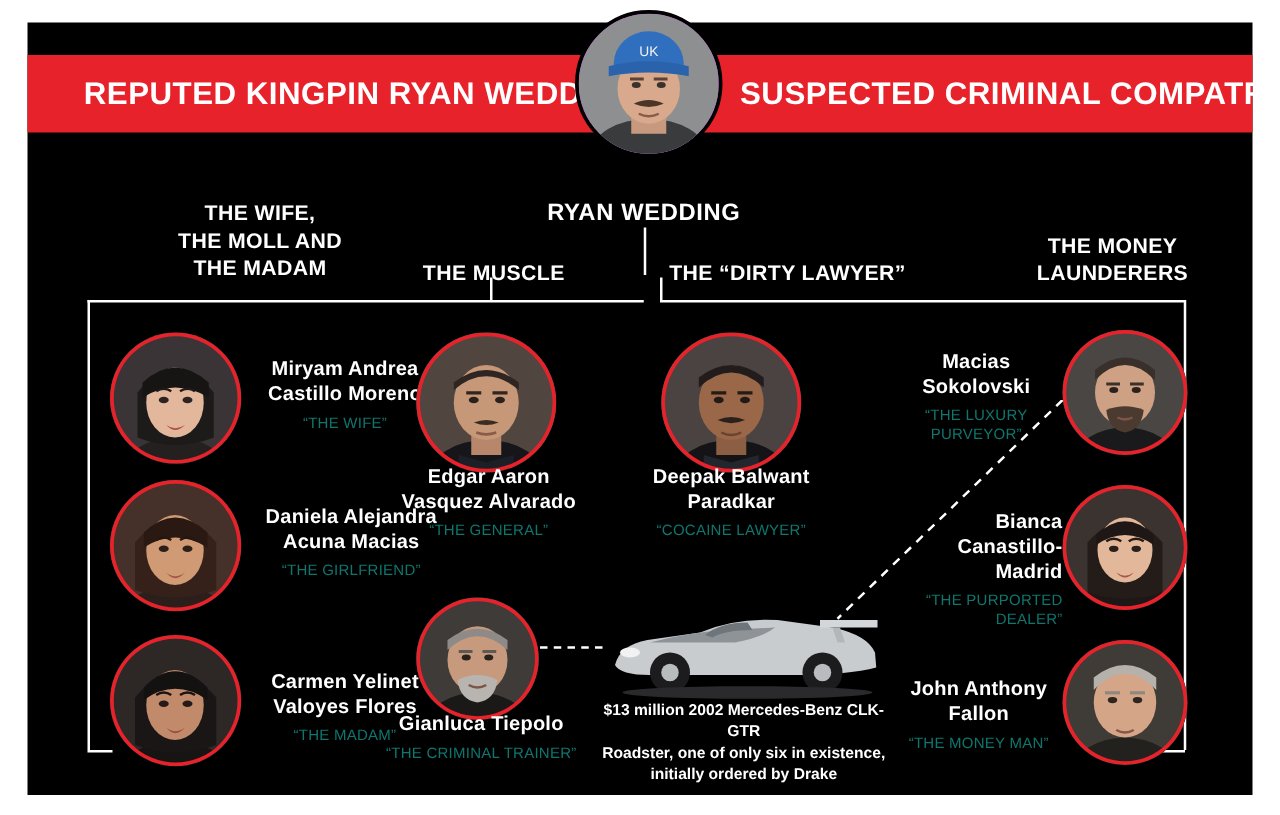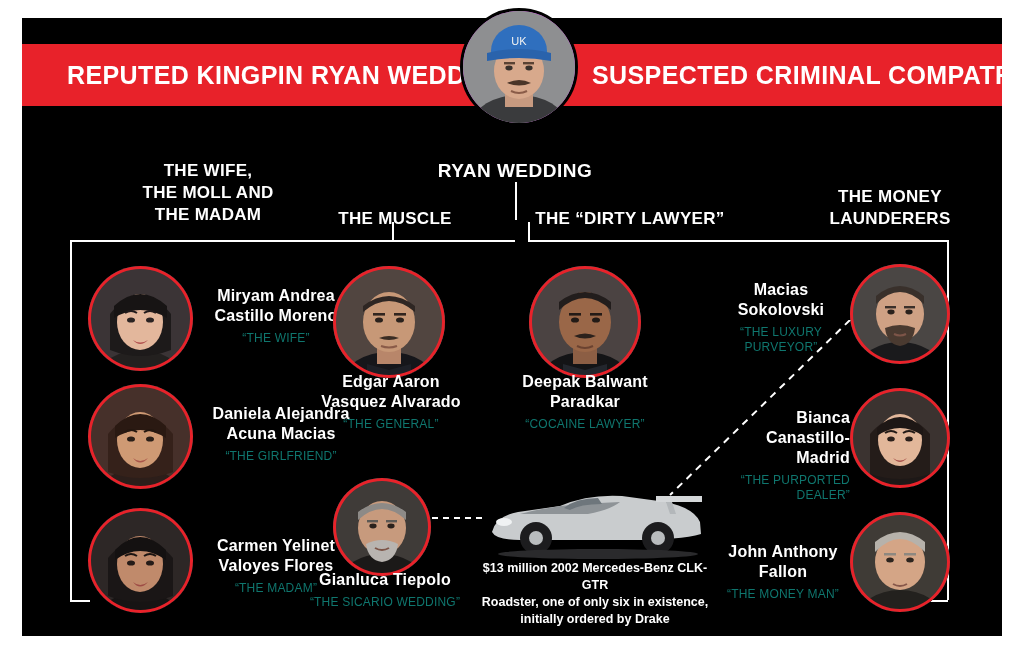--- a/index.html
+++ b/index.html
@@ -305,21 +305,21 @@
       <ellipse cx="58" cy="48" rx="3.6" ry="2.4" fill="#2a211c"></ellipse>
       <rect x="34" y="42" width="11" height="2.4" fill="#5d5954"></rect>
       <rect x="53" y="42" width="11" height="2.4" fill="#5d5954"></rect>
       <path d="M33 66 Q49 58 65 66 Q63 82 49 84 Q35 82 33 66 Z" fill="#b8b4b0"></path>
       <path d="M42 70 Q49 74 56 70" stroke="#7d5548" stroke-width="2" fill="none"></path>
     </svg>
     <div class="ring"></div>
   </div>
   <div class="person-text" style="left:300px; top:570px; width:170px;">
     <div class="person-name">Gianluca Tiepolo</div>
-    <div class="person-alias">“THE SICARIO WEDDING”</div>
+    <div class="person-alias">“THE CRIMINAL TRAINER”</div>
   </div>
 
   <div class="person-photo" style="left:529px; top:266px; width:112px; height:112px;">
     <svg class="face" viewBox="0 0 112 112">
       <rect width="112" height="112" fill="#4b4342"></rect>
       <ellipse cx="56" cy="116" rx="46" ry="30" fill="#141416"></ellipse>
       <rect x="44" y="80" width="24" height="18" fill="#8c5e44"></rect>
       <ellipse cx="56" cy="56" rx="26" ry="30" fill="#9a6748"></ellipse>
       <path d="M30 44 Q56 20 82 44 L82 36 Q56 16 30 36 Z" fill="#221d1c"></path>
       <ellipse cx="46" cy="54" rx="4" ry="2.6" fill="#221a16"></ellipse>

